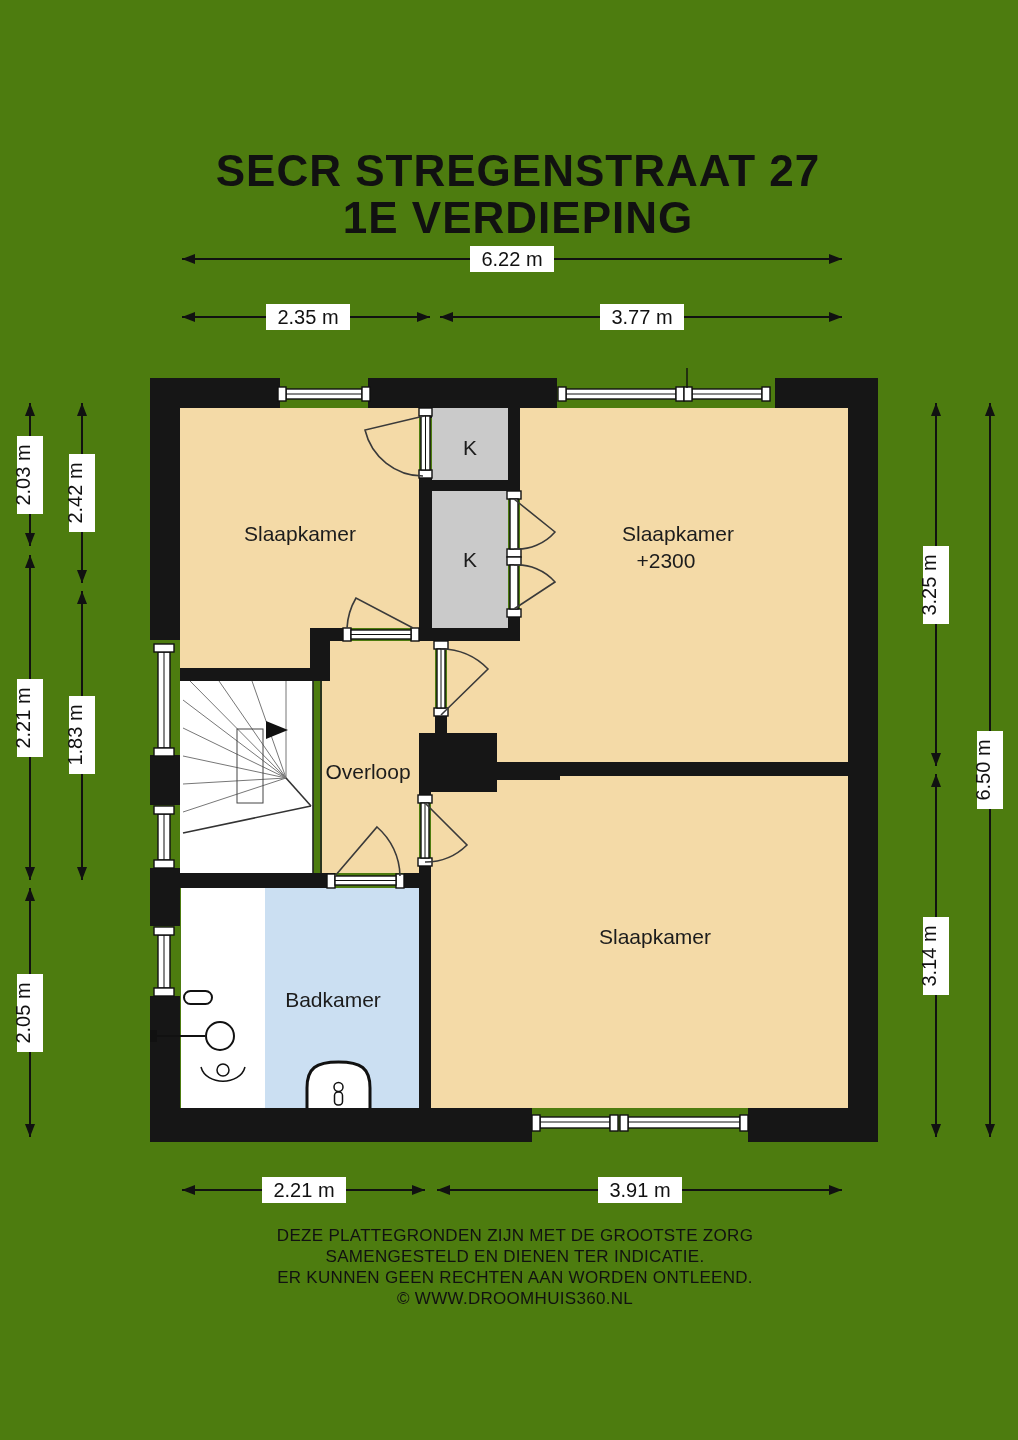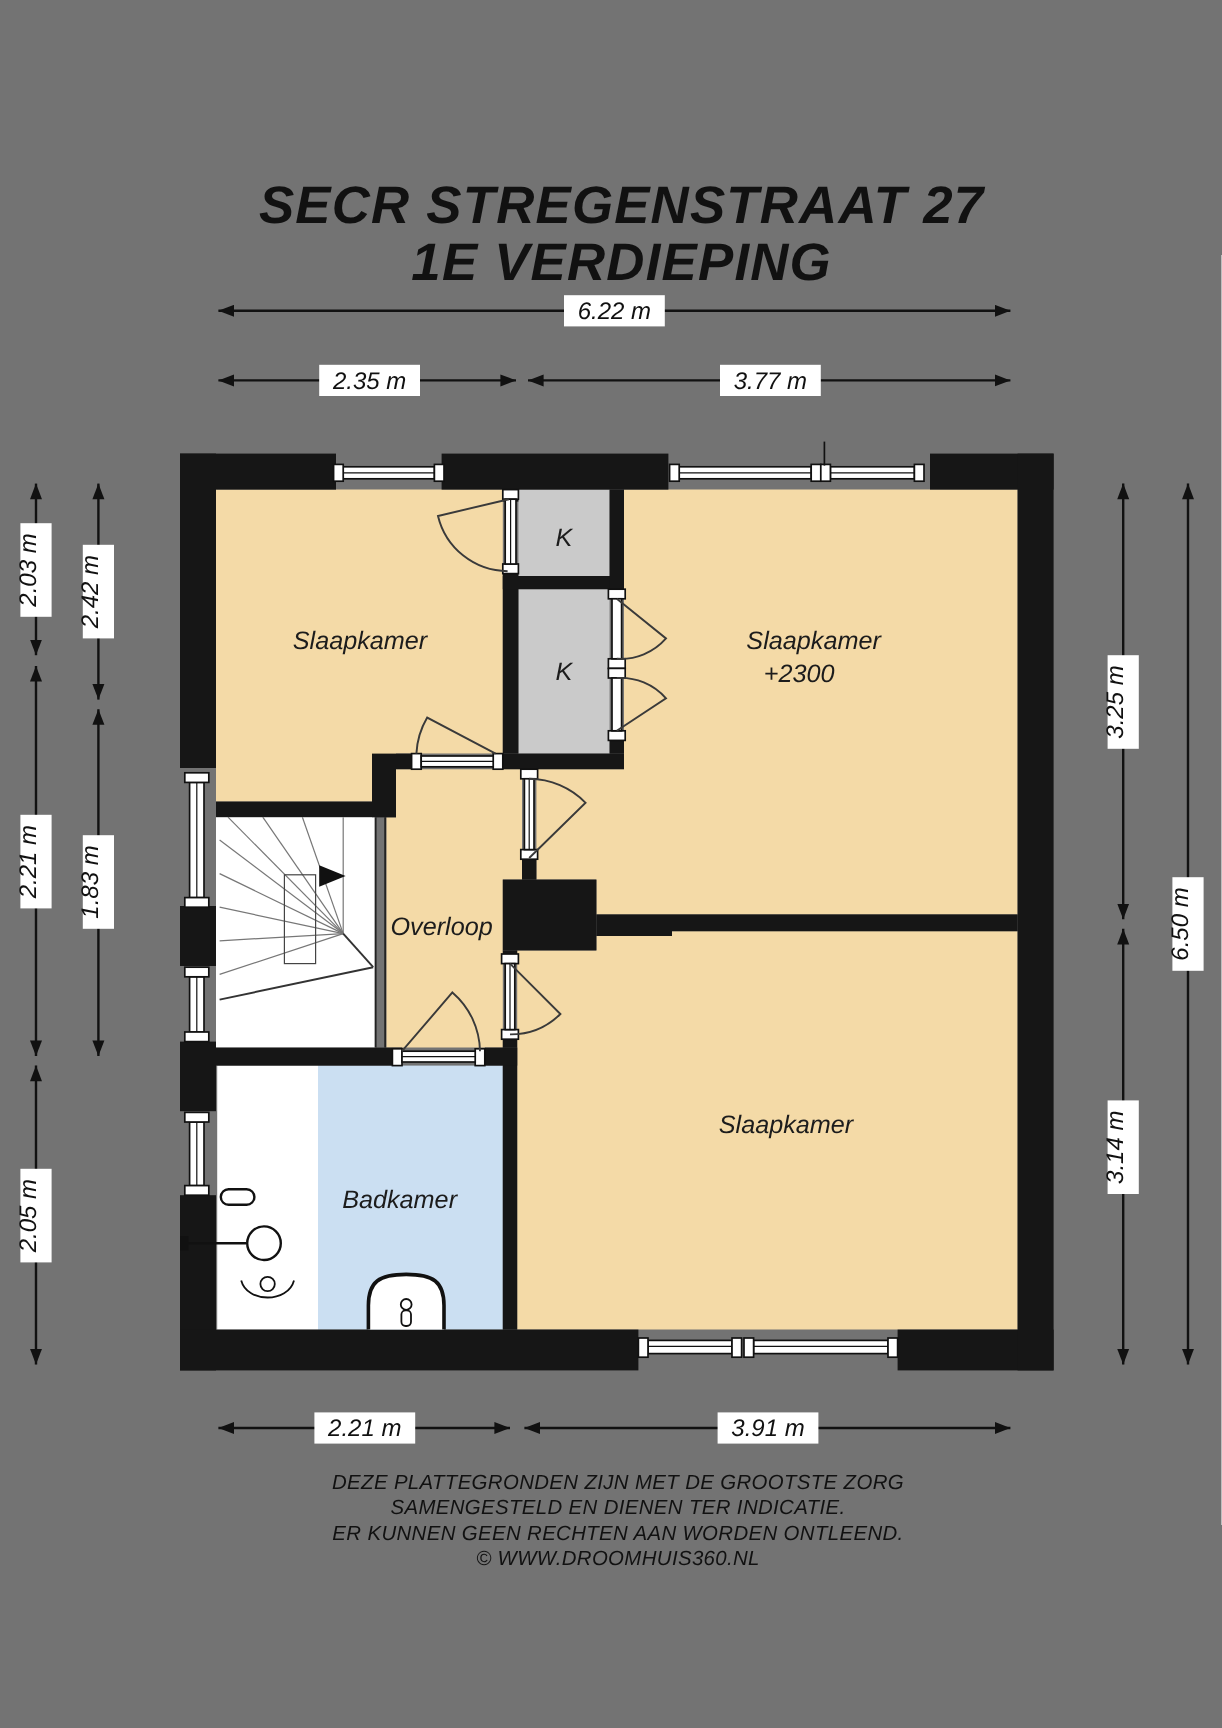--- a/index.html
+++ b/index.html
@@ -1,17 +1,17 @@
 <!DOCTYPE html>
 <html><head>
 <meta charset="utf-8">
 <style>
   html,body{margin:0;padding:0;background:#fff;}
-  .page{position:relative;width:1018px;height:1440px;background:#737373;
-        font-family:"Liberation Sans", sans-serif;font-style:italic;}
+  .page{position:relative;width:1018px;height:1440px;background:#4d7c0f;
+        font-family:"Liberation Sans", sans-serif;}
   svg text{font-family:"Liberation Sans", sans-serif;fill:#111;}
   .wall{fill:#161616;stroke:none;}
   .glass{fill:#fff;stroke:#111;stroke-width:1.4;}
   .cap{fill:#fff;stroke:#111;stroke-width:1.4;}
   .doorband{fill:#fff;stroke:#111;stroke-width:1.4;}
   .arc{fill:none;stroke:#3a3a3a;stroke-width:1.6;}
   .dim{stroke:#111;stroke-width:2;}
   .dimtxt{font-size:20px;}
   .roomtxt{font-size:21px;fill:#1c1c1c;}
   .fixture{fill:#fff;stroke:#111;}

